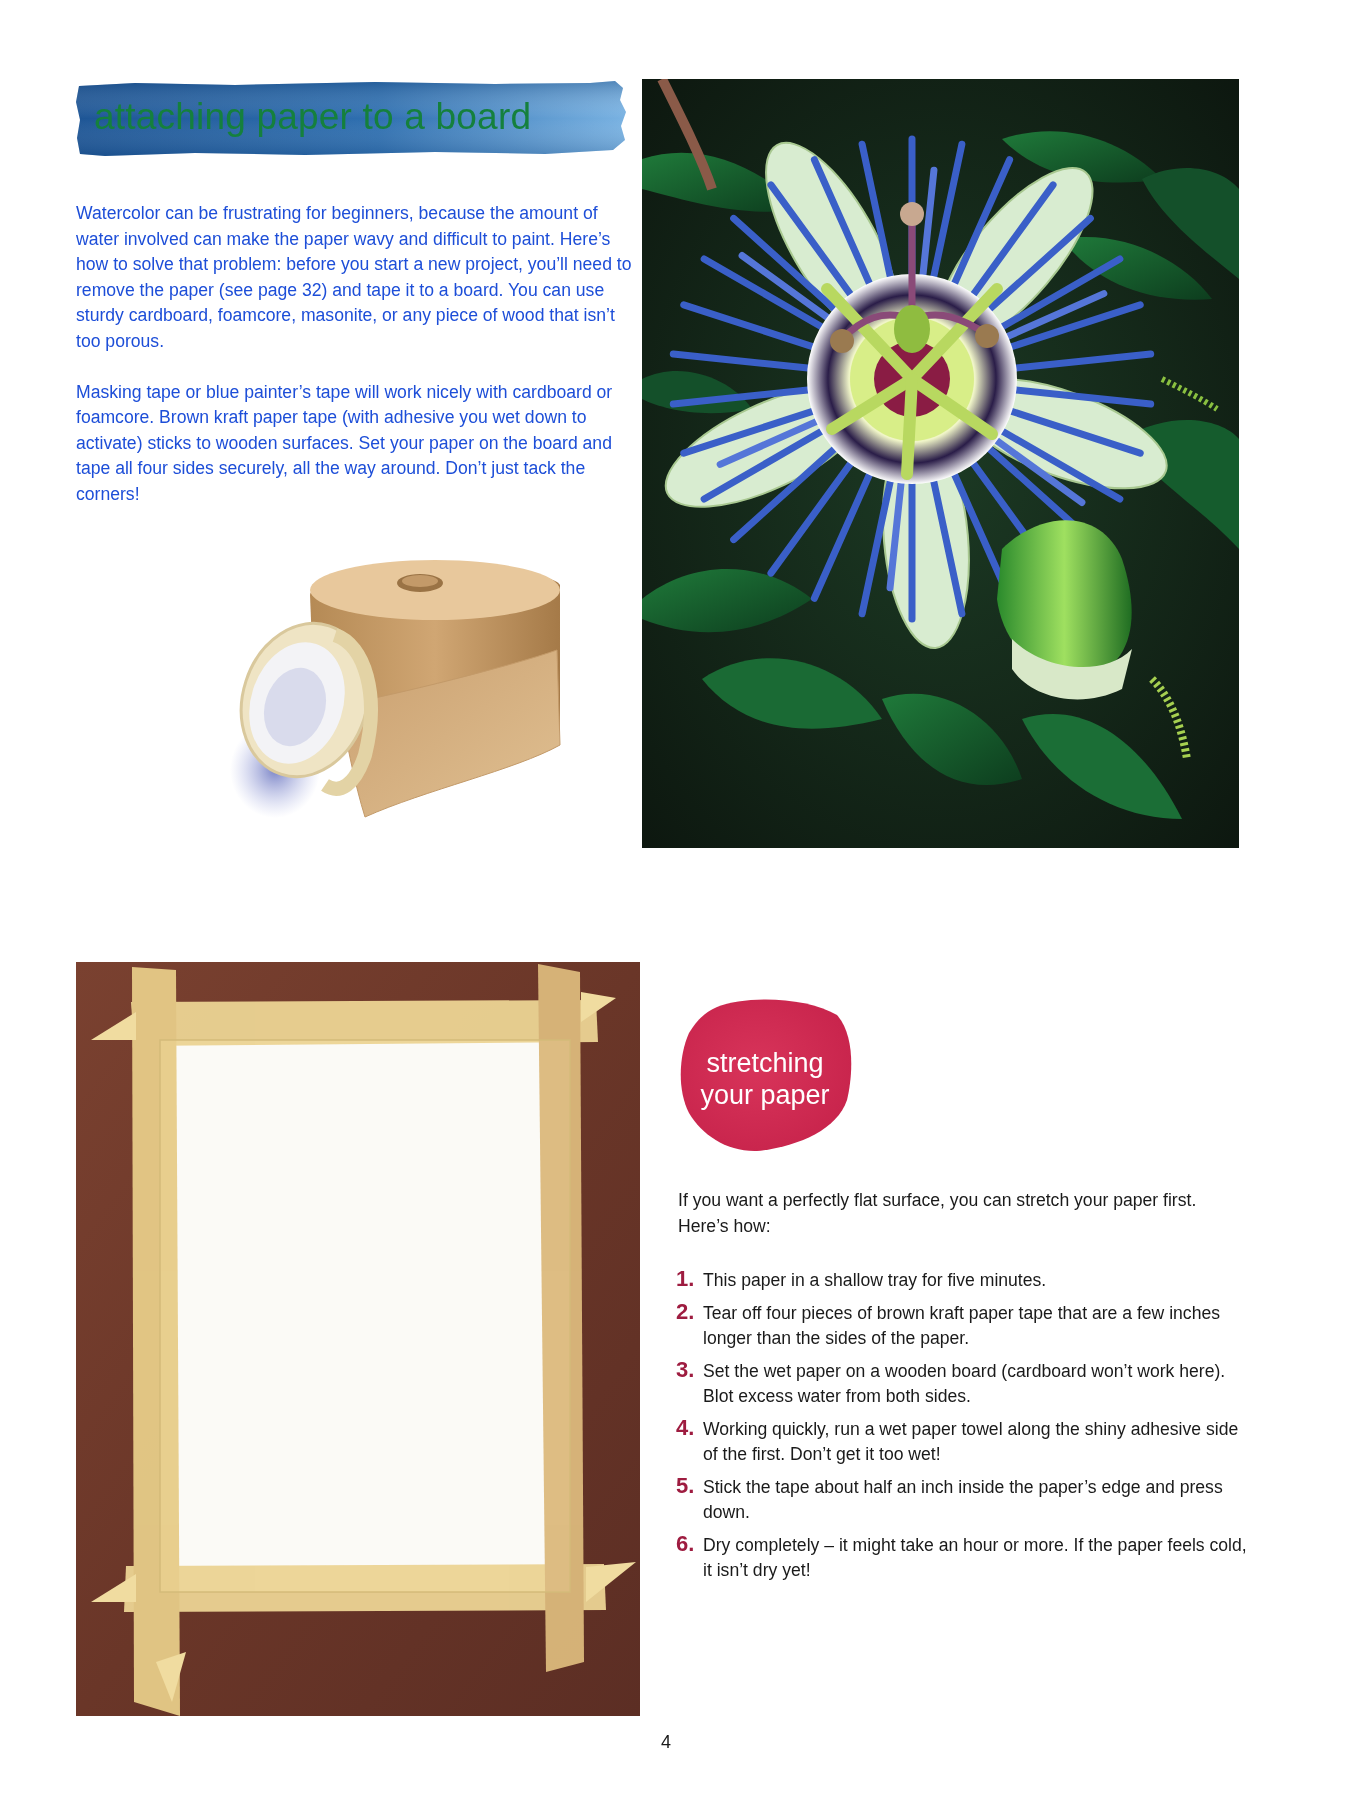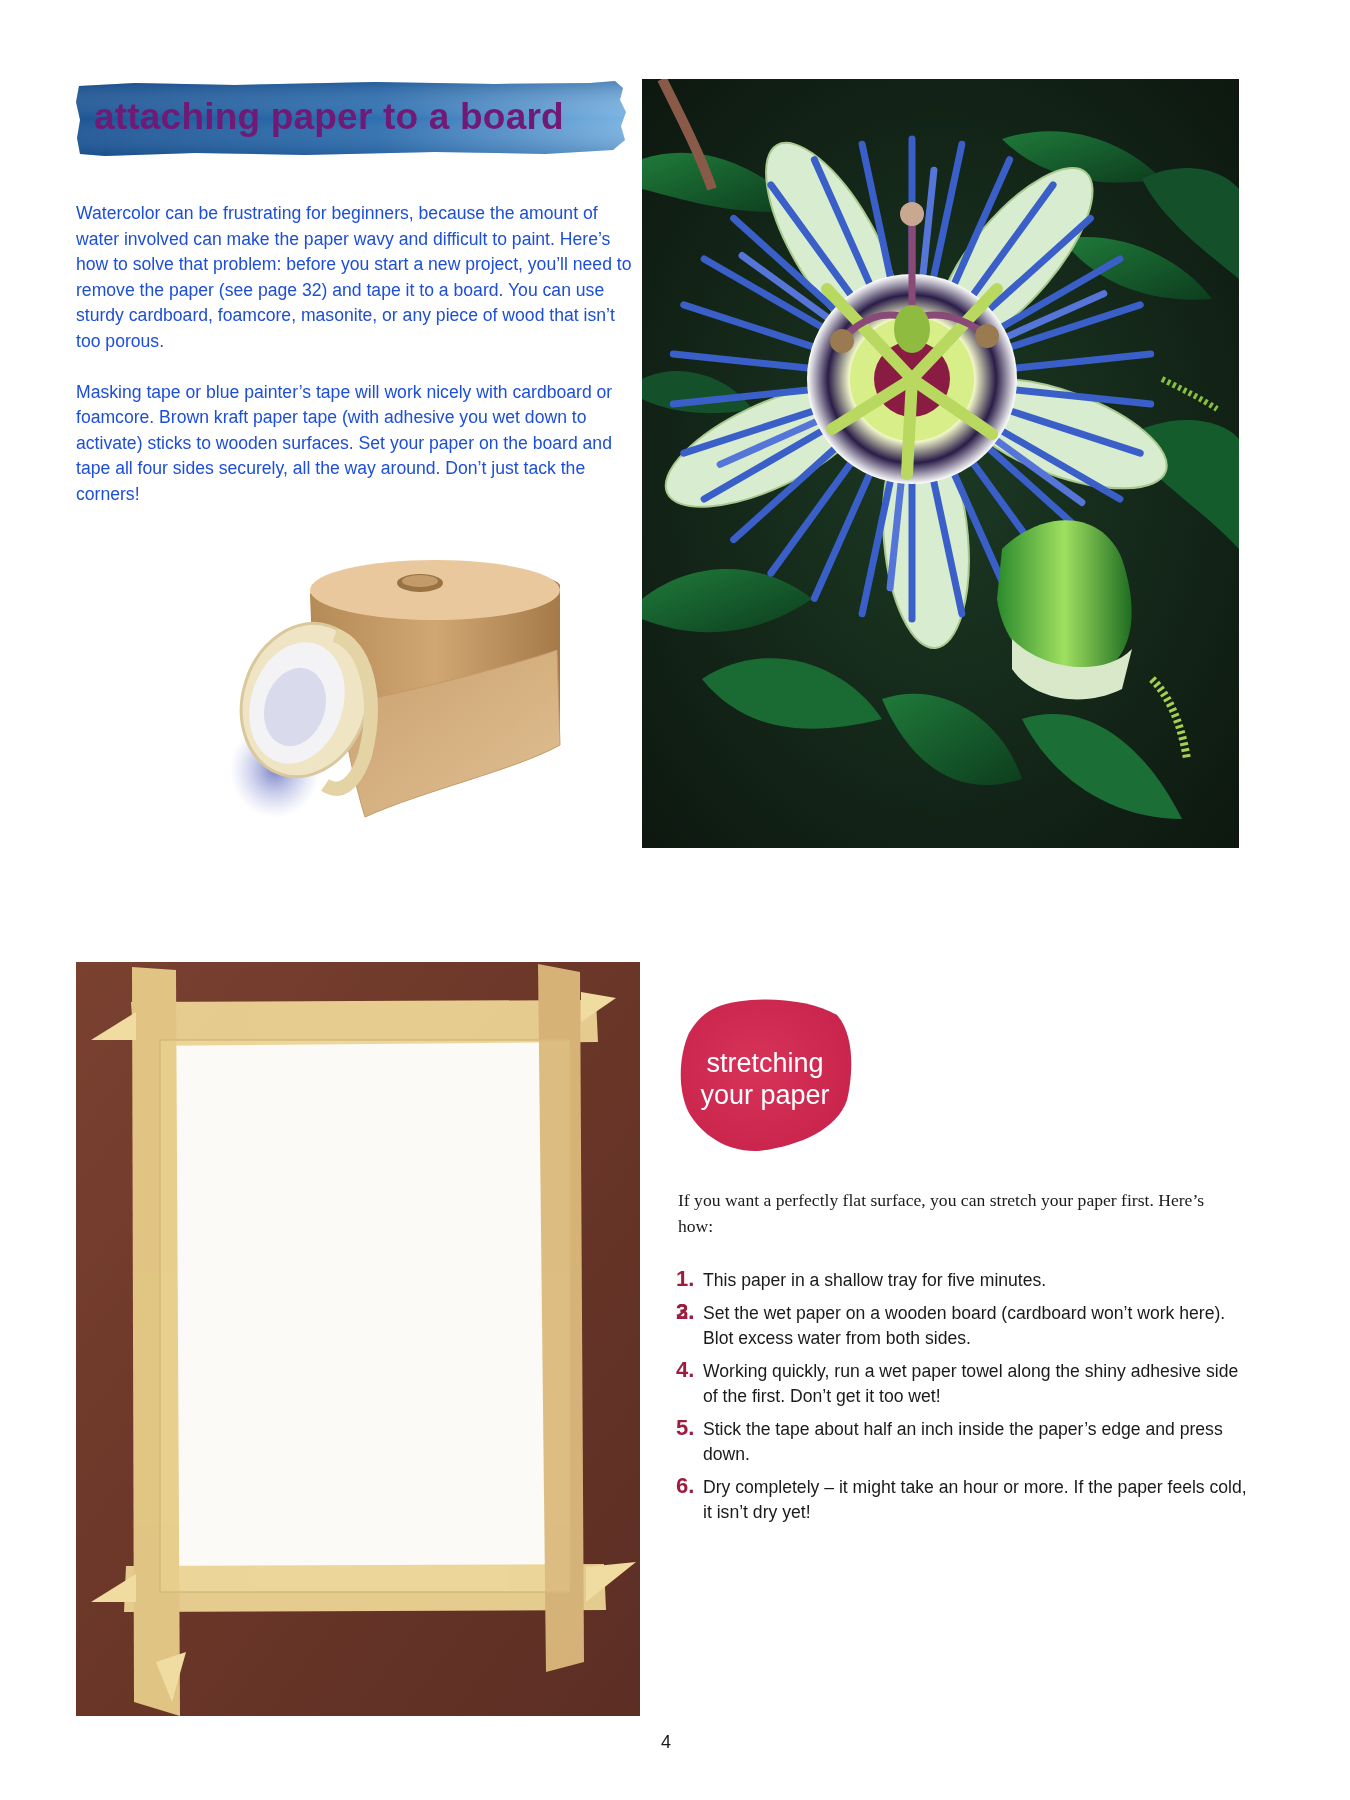--- a/index.html
+++ b/index.html
@@ -3,22 +3,22 @@
 <meta charset="utf-8">
 <style>
   html, body { margin:0; padding:0; background:#ffffff; }
   body { width:1350px; height:1800px; position:relative; overflow:hidden;
          font-family:"Liberation Sans", "DejaVu Sans", sans-serif; color:#1a1a1a; }
   .abs { position:absolute; }
 
   
   #title-banner { left:75px; top:80px; width:552px; height:78px; }
   #title-banner svg { position:absolute; left:0; top:0; }
-  #title-text { position:absolute; left:19px; top:12px; font-size:37px; font-weight:bold;
-                color:#701a75; letter-spacing:0.2px; white-space:nowrap; line-height:50px; }
+  #title-text { position:absolute; left:19px; top:12px; font-size:37px; font-weight:normal;
+                color:#15803d; letter-spacing:0.2px; white-space:nowrap; line-height:50px; }
 
   
   .body-col { left:76px; top:201px; width:560px; font-size:17.6px; line-height:25.5px; color:#1d4ed8; }
   .body-col p { margin:0 0 25.5px 0; }
   .body-col p.narrow { width:330px; }
 
   
   #tape-illustration { left:215px; top:555px; width:420px; height:300px; }
 
   
@@ -27,21 +27,21 @@
   
   #board-painting { left:76px; top:962px; width:564px; height:754px; overflow:hidden; }
 
   
   #stretch-heading { left:677px; top:995px; width:176px; height:158px; }
   #stretch-heading svg { position:absolute; left:0; top:0; }
   #stretch-heading .h-line { position:absolute; left:0; width:176px; text-align:center;
         color:#ffffff; font-weight:normal; font-size:27px; line-height:32px; }
 
   
-  #stretch-intro { left:678px; top:1188px; width:560px; font-size:17.6px; line-height:25.5px; margin:0;font-family:Liberation Serif, serif; }
+  #stretch-intro { left:678px; top:1188px; width:560px; font-size:17.6px; line-height:25.5px; margin:0; }
   #steps { left:676px; top:1268px; width:580px; margin:0; padding:0; list-style:none; }
   #steps li { position:relative; padding-left:27px; font-size:17.6px; line-height:25px; margin-bottom:8px; }
   #steps li .num { position:absolute; left:0; top:-2px; font-weight:bold; color:#9e1c40; font-size:22px; }
 
   #page-number { left:651px; top:1732px; width:30px; text-align:center; font-size:18px; color:#1a1a1a; }
 </style>
 </head>
 <body>
 
 <div id="title-banner" class="abs">
@@ -265,20 +265,20 @@
     <path d="M40,12 C70,0 130,2 160,20 C178,40 176,80 170,105 C160,135 120,152 80,156 C50,157 25,140 12,118 C0,95 2,60 12,38 C20,25 28,17 40,12 Z" fill="url(#blobGrad)"></path>
   </svg>
   <div class="h-line" style="top:52px;">stretching</div>
   <div class="h-line" style="top:84px;">your paper</div>
 </div>
 
 <p id="stretch-intro" class="abs">If you want a perfectly flat surface, you can stretch your paper first. Here’s how:</p>
 
 <ol id="steps" class="abs">
   <li><span class="num">1.</span><span>This paper in a shallow tray for five minutes.</span></li>
-  <li><span class="num">2.</span></li>
+  <li><span class="num">2.</span><span>Tear off four pieces of brown kraft paper tape that are a few inches longer than the sides of the paper.</span></li>
   <li><span class="num">3.</span><span>Set the wet paper on a wooden board (cardboard won’t work here). Blot excess water from both sides.</span></li>
   <li><span class="num">4.</span><span>Working quickly, run a wet paper towel along the shiny adhesive side of the first. Don’t get it too wet!</span></li>
   <li><span class="num">5.</span><span>Stick the tape about half an inch inside the paper’s edge and press down.</span></li>
   <li><span class="num">6.</span><span>Dry completely – it might take an hour or more. If the paper feels cold, it isn’t dry yet!</span></li>
 </ol>
 
 <div id="page-number" class="abs">4</div>
 
 </body></html>

